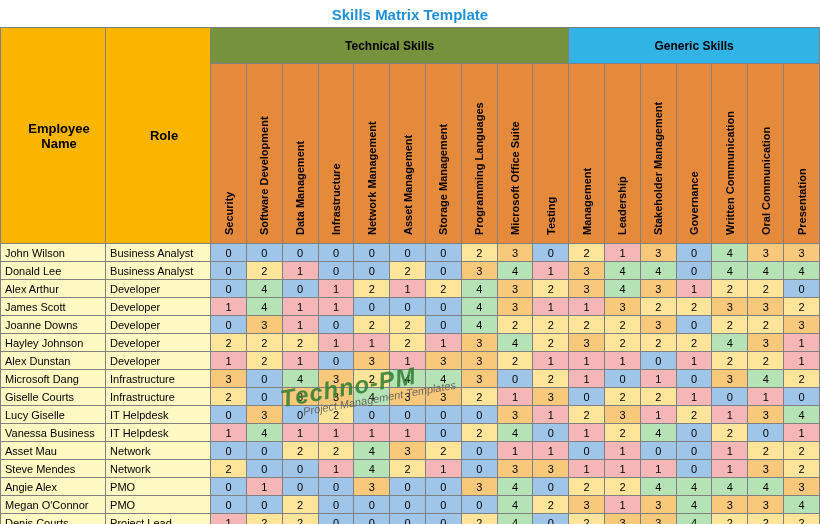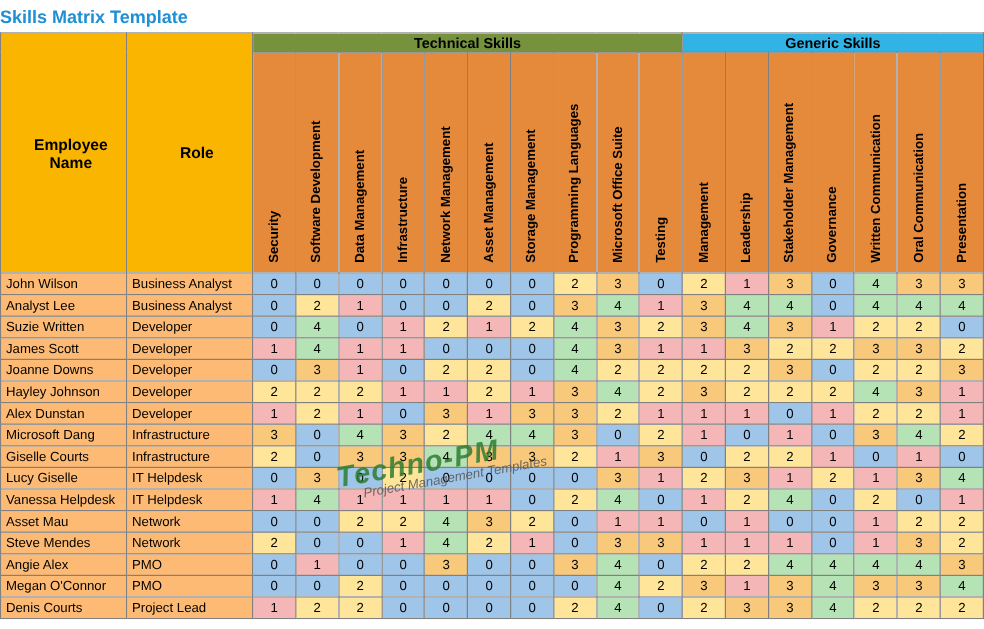--- a/index.html
+++ b/index.html
@@ -5,21 +5,21 @@
   * { box-sizing: border-box; }
   body {
     margin: 0;
     font-family: Arial, sans-serif;
     font-size: 11px;
     width: 820px;
     background: #fff;
     position: relative;
   }
   .title {
-    text-align: left;
+    text-align: center;
     color: #1f8fd6;
     font-weight: bold;
     font-size: 15px;
     padding: 6px 0 4px 0;
   }
   table {
     border-collapse: collapse;
     width: 100%;
     table-layout: fixed;
   }
@@ -35,21 +35,21 @@
     text-align: center;
     vertical-align: middle;
     height: 200px;
     padding-left: 12px;
   }
   .hdr-tech {
     background: #76923c;
     color: #000;
     font-weight: bold;
     text-align: center;
-    height: 16px;
+    height: 36px;
     font-size: 12px;
   }
   .hdr-generic {
     background: #31b4e5;
     color: #000;
     font-weight: bold;
     text-align: center;
     height: 16px;
     font-size: 12px;
   }
@@ -62,21 +62,21 @@
     position: absolute;
     bottom: 8px;
     left: 50%;
     transform-origin: left bottom;
     transform: rotate(-90deg) translateY(50%);
     white-space: nowrap;
     font-size: 11px;
     color: #000;
   }
   .name-cell, .role-cell {
-    background: #fdba74;
+    background: #fef9c3;
     padding: 2px 4px;
     font-size: 11px;
     height: 16px;
     white-space: nowrap;
   }
   .val {
     text-align: center;
     font-size: 11px;
     height: 18px;
   }
@@ -216,42 +216,42 @@
         <td class="val c0">0</td>
         <td class="val c2">2</td>
         <td class="val c1">1</td>
         <td class="val c3">3</td>
         <td class="val c0">0</td>
         <td class="val c4">4</td>
         <td class="val c3">3</td>
         <td class="val c3">3</td>
       </tr>
       <tr>
-        <td class="name-cell">Analyst Lee</td>
+        <td class="name-cell">Donald Lee</td>
         <td class="role-cell">Business Analyst</td>
         <td class="val c0">0</td>
         <td class="val c2">2</td>
         <td class="val c1">1</td>
         <td class="val c0">0</td>
         <td class="val c0">0</td>
         <td class="val c2">2</td>
         <td class="val c0">0</td>
         <td class="val c3">3</td>
         <td class="val c4">4</td>
         <td class="val c1">1</td>
         <td class="val c3">3</td>
         <td class="val c4">4</td>
         <td class="val c4">4</td>
         <td class="val c0">0</td>
         <td class="val c4">4</td>
         <td class="val c4">4</td>
         <td class="val c4">4</td>
       </tr>
       <tr>
-        <td class="name-cell">Suzie Written</td>
+        <td class="name-cell">Alex Arthur</td>
         <td class="role-cell">Developer</td>
         <td class="val c0">0</td>
         <td class="val c4">4</td>
         <td class="val c0">0</td>
         <td class="val c1">1</td>
         <td class="val c2">2</td>
         <td class="val c1">1</td>
         <td class="val c2">2</td>
         <td class="val c4">4</td>
         <td class="val c3">3</td>
@@ -405,21 +405,21 @@
         <td class="val c1">1</td>
         <td class="val c2">2</td>
         <td class="val c3">3</td>
         <td class="val c1">1</td>
         <td class="val c2">2</td>
         <td class="val c1">1</td>
         <td class="val c3">3</td>
         <td class="val c4">4</td>
       </tr>
       <tr>
-        <td class="name-cell">Vanessa Helpdesk</td>
+        <td class="name-cell">Vanessa Business</td>
         <td class="role-cell">IT Helpdesk</td>
         <td class="val c1">1</td>
         <td class="val c4">4</td>
         <td class="val c1">1</td>
         <td class="val c1">1</td>
         <td class="val c1">1</td>
         <td class="val c1">1</td>
         <td class="val c0">0</td>
         <td class="val c2">2</td>
         <td class="val c4">4</td>

